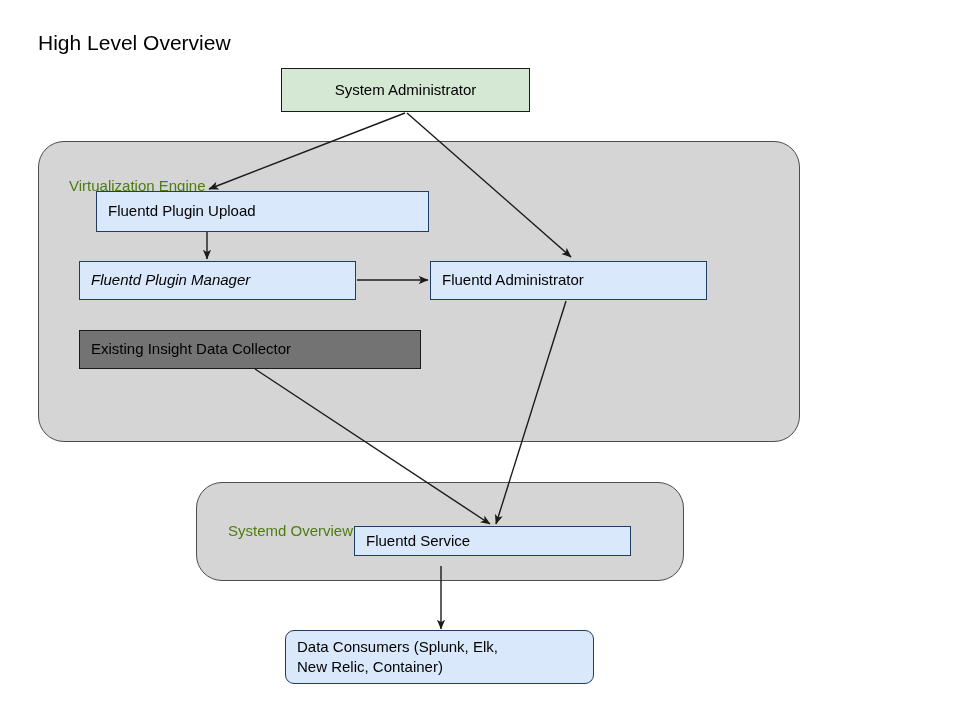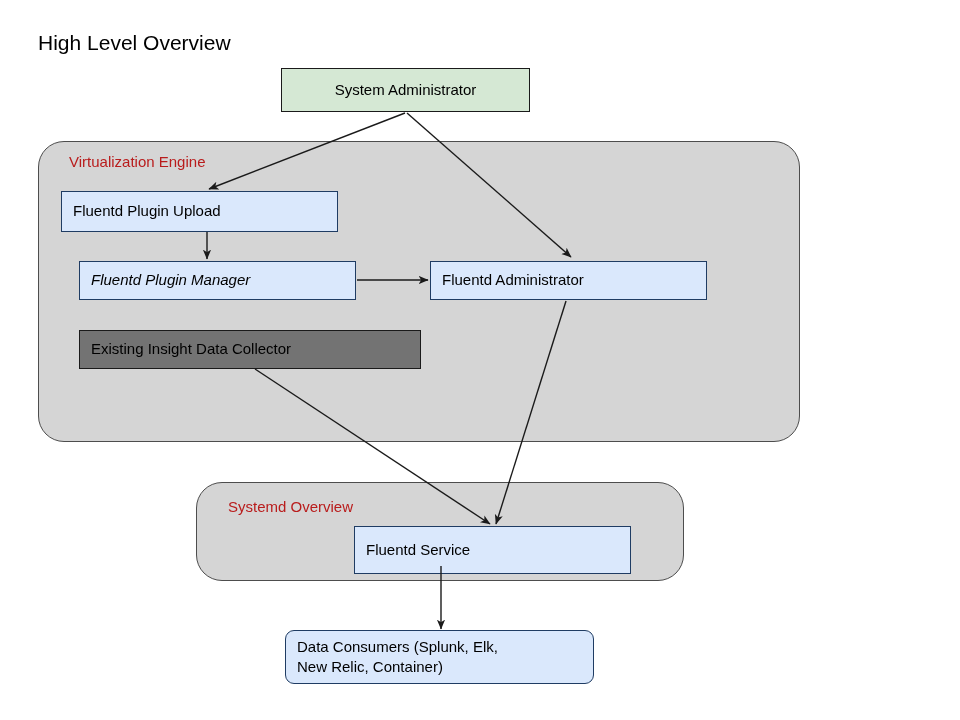--- a/index.html
+++ b/index.html
@@ -39,23 +39,24 @@
     position: absolute;
     background: #d5d5d5;
     border: 1.4px solid #4d4d4d;
     border-radius: 26px;
     box-sizing: border-box;
     z-index: 1;
   }
   .group-label {
     position: absolute;
     font-size: 15px;
-    color: #b91c1c;
+    color: #4d7c0f;
     white-space: nowrap;
     z-index: 3;
+    margin-top: 24px;
   }
   .node {
     position: absolute;
     box-sizing: border-box;
     border: 1.3px solid #0f0f0f;
     font-size: 15px;
     color: #000000;
     display: flex;
     align-items: center;
     z-index: 4;
@@ -96,37 +97,37 @@
       <path d="M255,369 L490,524"></path>
       <path d="M566,301 L496,524"></path>
       <path d="M441,566 L441,629"></path>
     </g>
   </svg>
 
   <div class="node green center" style="left:281px; top:68px; width:249px; height:44px;">
     <span>System Administrator</span>
   </div>
 
-  <div class="node blue left" style="left:61px; top:191px; width:277px; height:41px;">
+  <div class="node blue left" style="left:96px; top:191px; width:333px; height:41px;">
     <span>Fluentd Plugin Upload</span>
   </div>
 
   <div class="node blue left" style="left:79px; top:261px; width:277px; height:39px;font-style:italic;">
     <span>Fluentd Plugin Manager</span>
   </div>
 
   <div class="node blue left" style="left:430px; top:261px; width:277px; height:39px;">
     <span>Fluentd Administrator</span>
   </div>
 
   <div class="node orange left" style="left:79px; top:330px; width:342px; height:39px;">
     <span>Existing Insight Data Collector</span>
   </div>
 
-  <div class="node blue left" style="left:354px; top:526px; width:277px; height:48px;">
+  <div class="node blue left" style="left:354px; top:526px; width:277px; height:30px;">
     <span>Fluentd Service</span>
   </div>
 
   <div class="node blue left rounded" style="left:285px; top:630px; width:309px; height:54px;">
     <span>
       <span>Data Consumers (Splunk, Elk,</span><br>
       <span>New Relic, Container)</span>
     </span>
   </div>
 

